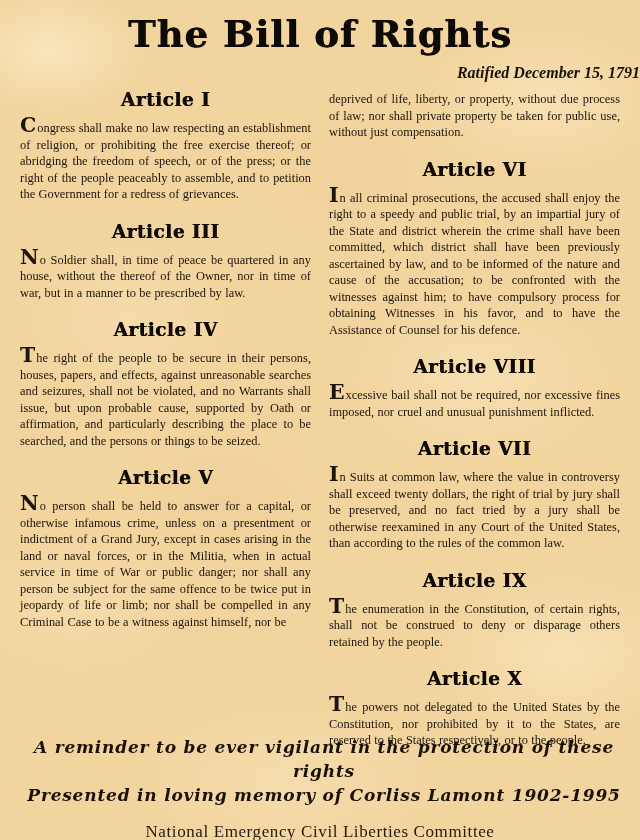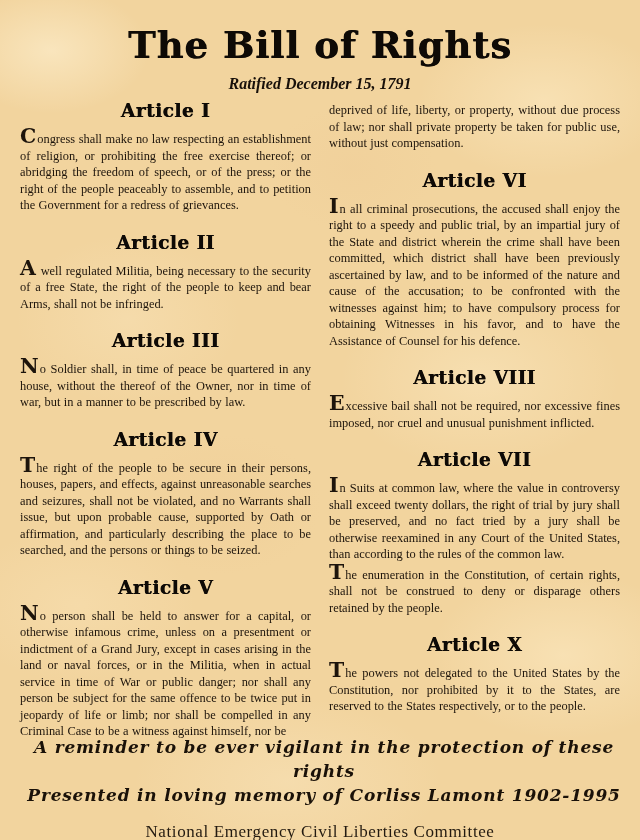--- a/index.html
+++ b/index.html
@@ -20,36 +20,37 @@
       radial-gradient(ellipse 140px 90px at 8% 6%,  rgba(255,243,214,0.55), transparent 70%),
       radial-gradient(ellipse 180px 110px at 85% 12%, rgba(255,240,205,0.45), transparent 70%),
       radial-gradient(ellipse 160px 120px at 20% 38%, rgba(250,230,190,0.40), transparent 70%),
       radial-gradient(ellipse 200px 130px at 75% 45%, rgba(255,242,210,0.35), transparent 70%),
       radial-gradient(ellipse 170px 110px at 12% 72%, rgba(250,228,185,0.40), transparent 70%),
       radial-gradient(ellipse 190px 120px at 88% 78%, rgba(255,240,205,0.45), transparent 70%),
       radial-gradient(ellipse 220px 120px at 45% 93%, rgba(250,232,195,0.40), transparent 70%),
       radial-gradient(ellipse 120px 90px at 55% 20%, rgba(238,203,150,0.35), transparent 70%),
       radial-gradient(ellipse 140px 100px at 35% 60%, rgba(236,200,145,0.30), transparent 70%);
   }
-  .header { text-align: center; padding-top: 24px; }
+  .header { text-align: center; padding-top: 13px; }
   .title {
     font-family: "DejaVu Serif", serif;
     font-weight: 700;
     font-size: 37px;
     line-height: 42px;
     letter-spacing: 1px;
     color: #0e0a06;
     text-shadow: 0.6px 0 0 #0e0a06;
   }
   .subtitle {
     margin-top: 9px;
     font-style: italic;
     font-weight: 600;
     font-size: 16px;
     color: #18100a;
+    text-align: right;
   }
   .columns {
     display: flex;
     gap: 18px;
     padding: 0 20px;
     margin-top: 5px;
   }
   .col { flex: 1 1 0; min-width: 0; }
   .article h3 {
     margin: 18px 0 6px 0;
@@ -115,24 +116,20 @@
   </div>
 
   <div class="columns">
 
     <div class="col">
       <div class="article">
         <h3>Article I</h3>
         <p class="dropcap">Congress shall make no law respecting an establishment of religion, or prohibiting the free exercise thereof; or abridging the freedom of speech, or of the press; or the right of the people peaceably to assemble, and to petition the Government for a redress of grievances.</p>
       </div>
       <div class="article">
-        <h3>Article II</h3>
-        <p class="dropcap">A well regulated Militia, being necessary to the security of a free State, the right of the people to keep and bear Arms, shall not be infringed.</p>
-      </div>
-      <div class="article">
         <h3>Article III</h3>
         <p class="dropcap">No Soldier shall, in time of peace be quartered in any house, without the thereof of the Owner, nor in time of war, but in a manner to be prescribed by law.</p>
       </div>
       <div class="article">
         <h3>Article IV</h3>
         <p class="dropcap">The right of the people to be secure in their persons, houses, papers, and effects, against unreasonable searches and seizures, shall not be violated, and no Warrants shall issue, but upon probable cause, supported by Oath or affirmation, and particularly describing the place to be searched, and the persons or things to be seized.</p>
       </div>
       <div class="article">
         <h3>Article V</h3>
         <p class="dropcap">No person shall be held to answer for a capital, or otherwise infamous crime, unless on a presentment or indictment of a Grand Jury, except in cases arising in the land or naval forces, or in the Militia, when in actual service in time of War or public danger; nor shall any person be subject for the same offence to be twice put in jeopardy of life or limb; nor shall be compelled in any Criminal Case to be a witness against himself, nor be</p>
@@ -149,20 +146,21 @@
       </div>
       <div class="article">
         <h3>Article VIII</h3>
         <p class="dropcap">Excessive bail shall not be required, nor excessive fines imposed, nor cruel and unusual punishment inflicted.</p>
       </div>
       <div class="article">
         <h3>Article VII</h3>
         <p class="dropcap">In Suits at common law, where the value in controversy shall exceed twenty dollars, the right of trial by jury shall be preserved, and no fact tried by a jury shall be otherwise reexamined in any Court of the United States, than according to the rules of the common law.</p>
       </div>
       <div class="article">
+        <h3>Article IX</h3>
         <p class="dropcap">The enumeration in the Constitution, of certain rights, shall not be construed to deny or disparage others retained by the people.</p>
       </div>
       <div class="article">
         <h3>Article X</h3>
         <p class="dropcap">The powers not delegated to the United States by the Constitution, nor prohibited by it to the States, are reserved to the States respectively, or to the people.</p>
       </div>
     </div>
 
   </div>
 

